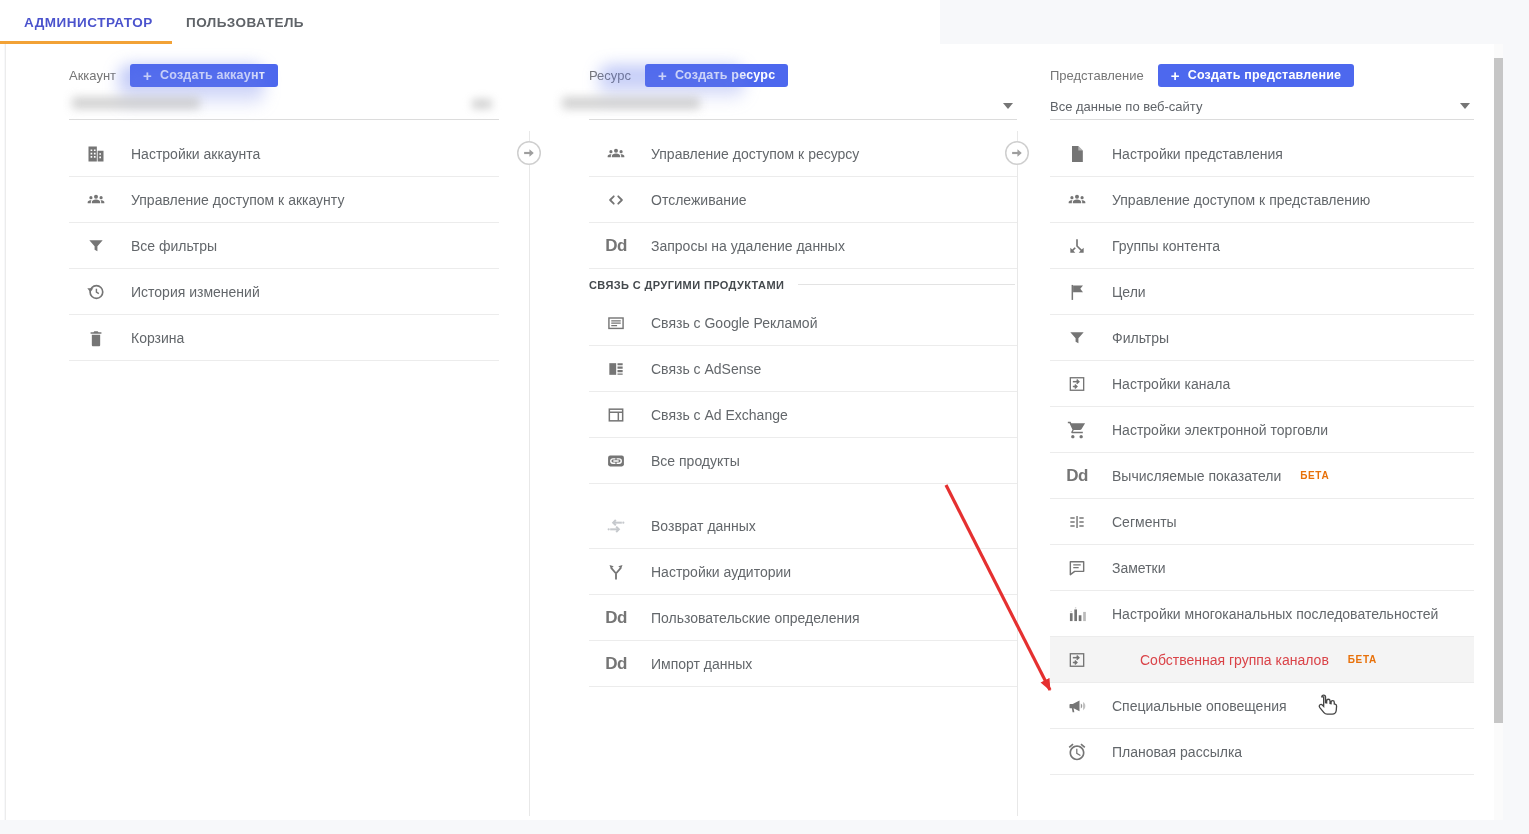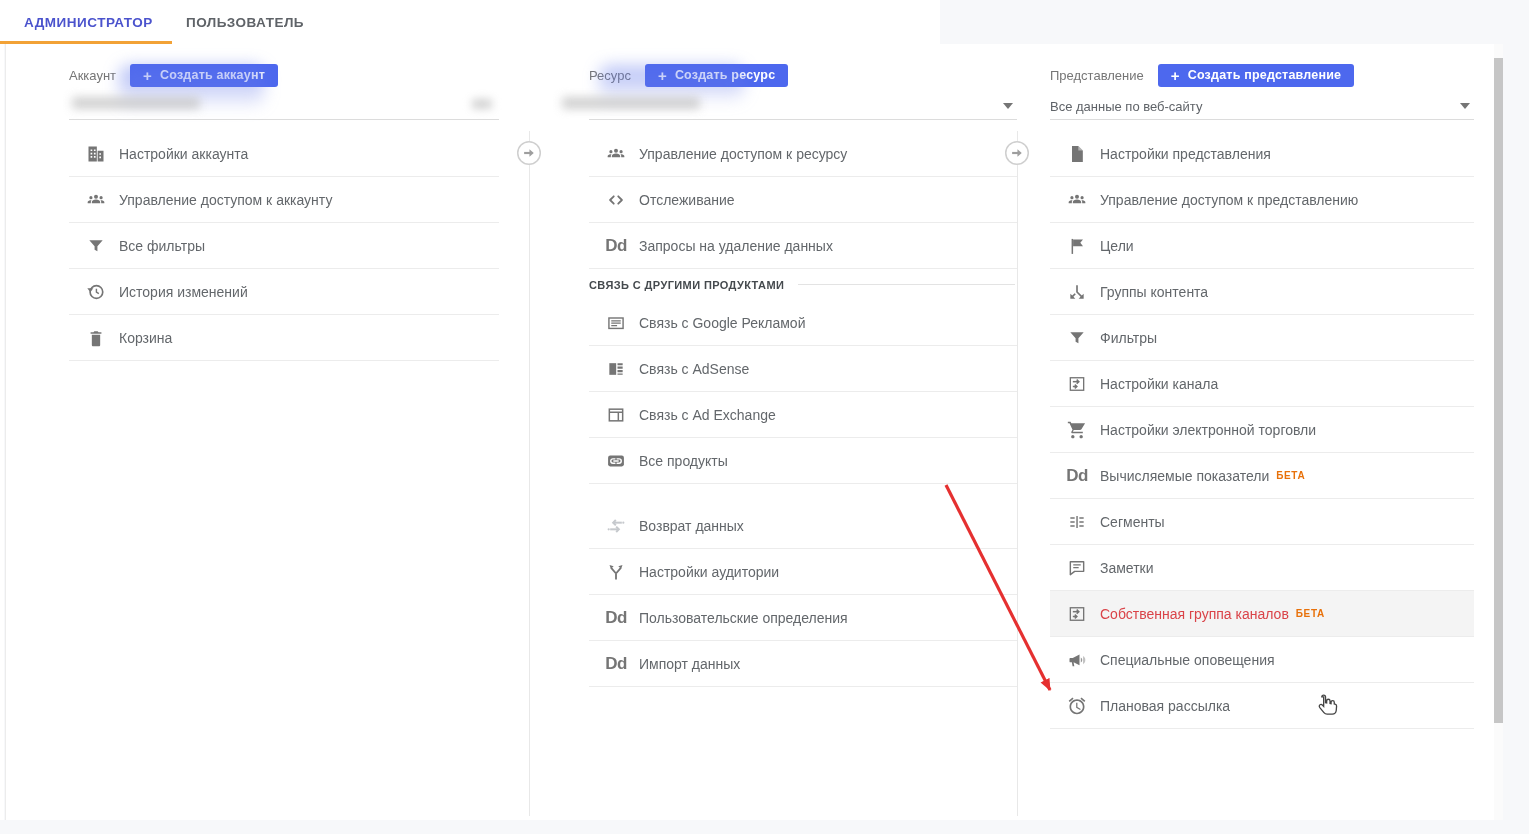--- a/index.html
+++ b/index.html
@@ -49,30 +49,30 @@
 
   .col-select { position: absolute; top: 50px; left: 0; right: 0; height: 26px;
                 border-bottom: 1px solid #dcdcdc; font-size: 13px; color: #5f6368;
                 display: flex; align-items: center; cursor: pointer; }
   .select-arrow { position: absolute; right: 4px; top: 9px; width: 0; height: 0;
                   border-left: 5px solid transparent; border-right: 5px solid transparent;
                   border-top: 6px solid #757575; }
 
   .col-items { position: absolute; top: 87px; left: 0; right: 0; }
   .menu-row { position: relative; display: flex; align-items: center; height: 46px;
-              border-bottom: 1px solid #ececec; cursor: pointer; }
+              border-bottom: 1px solid #ececec; cursor: pointer; gap: 12px; }
   .menu-row .icon { width: 20px; height: 20px; margin-left: 17px; margin-right: 13px;
                     color: #757575; flex: none; display: flex; align-items: center;
                     justify-content: center; overflow: visible; }
   .icon svg { width: 20px; height: 20px; display: block; }
   .dd { font-size: 17px; font-weight: bold; color: #757575; letter-spacing: -0.5px; white-space: nowrap; }
   .menu-row .label { font-size: 14px; color: #63676b; white-space: nowrap; }
   .menu-row.muted .icon { color: #c6c9cd; }
   .menu-row.highlighted { background: #f4f4f4; }
-  .label.red { color: var(--highlight-red, #da4348); }
+  .label.red { color: var(--highlight-red, #da4348); margin-left: 28px; }
   .badge { margin-left: 7px; font-size: 10px; font-weight: bold;
            color: var(--beta-badge, #e8710a); letter-spacing: .6px; }
   .section-row { display: flex; align-items: center; height: 31px; }
   .section-label { font-size: 11px; font-weight: bold; color: #454a4e; letter-spacing: .4px; white-space: nowrap; }
   .section-line { flex: 1; height: 1px; background: #e3e3e3; margin-left: 14px; margin-right: 2px; }
   .row-gap { height: 19px; }
 
   
   .smudge { position: absolute; pointer-events: none; }
   .smudge-btn1 { left: 113px; top: 22px; width: 145px; height: 40px; border-radius: 10px;
@@ -335,35 +335,35 @@
                 <path d="M12 11.4c-2.8 0-5 1.3-5 2.9V16h10v-1.7c0-1.6-2.2-2.9-5-2.9z"></path>
                 <path d="M5.3 12.2C3.4 12.5 2 13.4 2 14.5V16h3.8v-1.8c0-.8.3-1.4.9-2z"></path>
                 <path d="M18.7 12.2c1.9.3 3.3 1.2 3.3 2.3V16h-3.8v-1.8c0-.8-.3-1.4-.9-2z"></path>
               </svg>
             </span>
             <span class="label">Управление доступом к представлению</span>
           </div>
           <div class="menu-row">
             <span class="icon">
               <svg viewBox="0 0 24 24" fill="currentColor">
-                <path d="M5.5 21.5V3.5h1.8v18z"></path>
-                <path d="M7.3 4.2h11.9L16 8.2l3.2 4H7.3z"></path>
-              </svg>
-            </span>
-            <span class="label">Цели</span>
-          </div>
-          <div class="menu-row">
-            <span class="icon">
-              <svg viewBox="0 0 24 24" fill="currentColor">
                 <g transform="rotate(180 12 12)">
                   <path d="M14 4l2.29 2.29-2.88 2.88 1.42 1.42 2.88-2.88L20 10V4zM10 4H4v6l2.29-2.29 4.71 4.7V20h2v-8.41l-5.29-5.3z"></path>
                 </g>
               </svg>
             </span>
             <span class="label">Группы контента</span>
+          </div>
+          <div class="menu-row">
+            <span class="icon">
+              <svg viewBox="0 0 24 24" fill="currentColor">
+                <path d="M5.5 21.5V3.5h1.8v18z"></path>
+                <path d="M7.3 4.2h11.9L16 8.2l3.2 4H7.3z"></path>
+              </svg>
+            </span>
+            <span class="label">Цели</span>
           </div>
           <div class="menu-row">
             <span class="icon">
               <svg viewBox="0 0 24 24" fill="currentColor">
                 <path d="M4 5h16l-6.3 7.4v5.9l-3.4-1.9v-4L4 5z"></path>
               </svg>
             </span>
             <span class="label">Фильтры</span>
           </div>
           <div class="menu-row">
@@ -407,20 +407,33 @@
             <span class="label">Сегменты</span>
           </div>
           <div class="menu-row">
             <span class="icon">
               <svg viewBox="0 0 24 24" fill="none" stroke="currentColor" stroke-width="1.7" stroke-linejoin="round">
                 <path d="M4 4.5h16V16H9.2L4 20z"></path>
                 <path stroke-width="1.5" d="M7.5 8.2h9M7.5 11.4h6.5"></path>
               </svg>
             </span>
             <span class="label">Заметки</span>
+          </div>
+          <div class="menu-row">
+            <span class="icon">
+              <svg viewBox="0 0 24 24" fill="currentColor">
+                <rect x="3.5" y="11" width="3.2" height="9.5"></rect>
+                <rect x="8.8" y="6.5" width="3.2" height="14"></rect>
+                <rect x="14.1" y="13.5" width="3.2" height="7"></rect>
+                <rect x="19.4" y="9.5" width="3.2" height="11" opacity=".5"></rect>
+                <rect x="4.2" y="8.5" width="1.6" height="1.3" opacity=".4"></rect>
+                <rect x="9.5" y="4" width="1.6" height="1.3" opacity=".4"></rect>
+              </svg>
+            </span>
+            <span class="label">Настройки многоканальных последовательностей</span>
           </div>
           <div class="menu-row highlighted">
             <span class="icon">
               <svg viewBox="0 0 24 24" fill="none" stroke="currentColor">
                 <rect x="4" y="4.5" width="16" height="15" stroke-width="1.6"></rect>
                 <g stroke-width="1.8">
                   <path d="M7 9.2h6.5"></path>
                   <path d="M11.6 6.8l2.6 2.4-2.6 2.4"></path>
                   <path d="M7 15h4.6"></path>
                   <path d="M9.3 12.8l2.5 2.2-2.5 2.2"></path>

